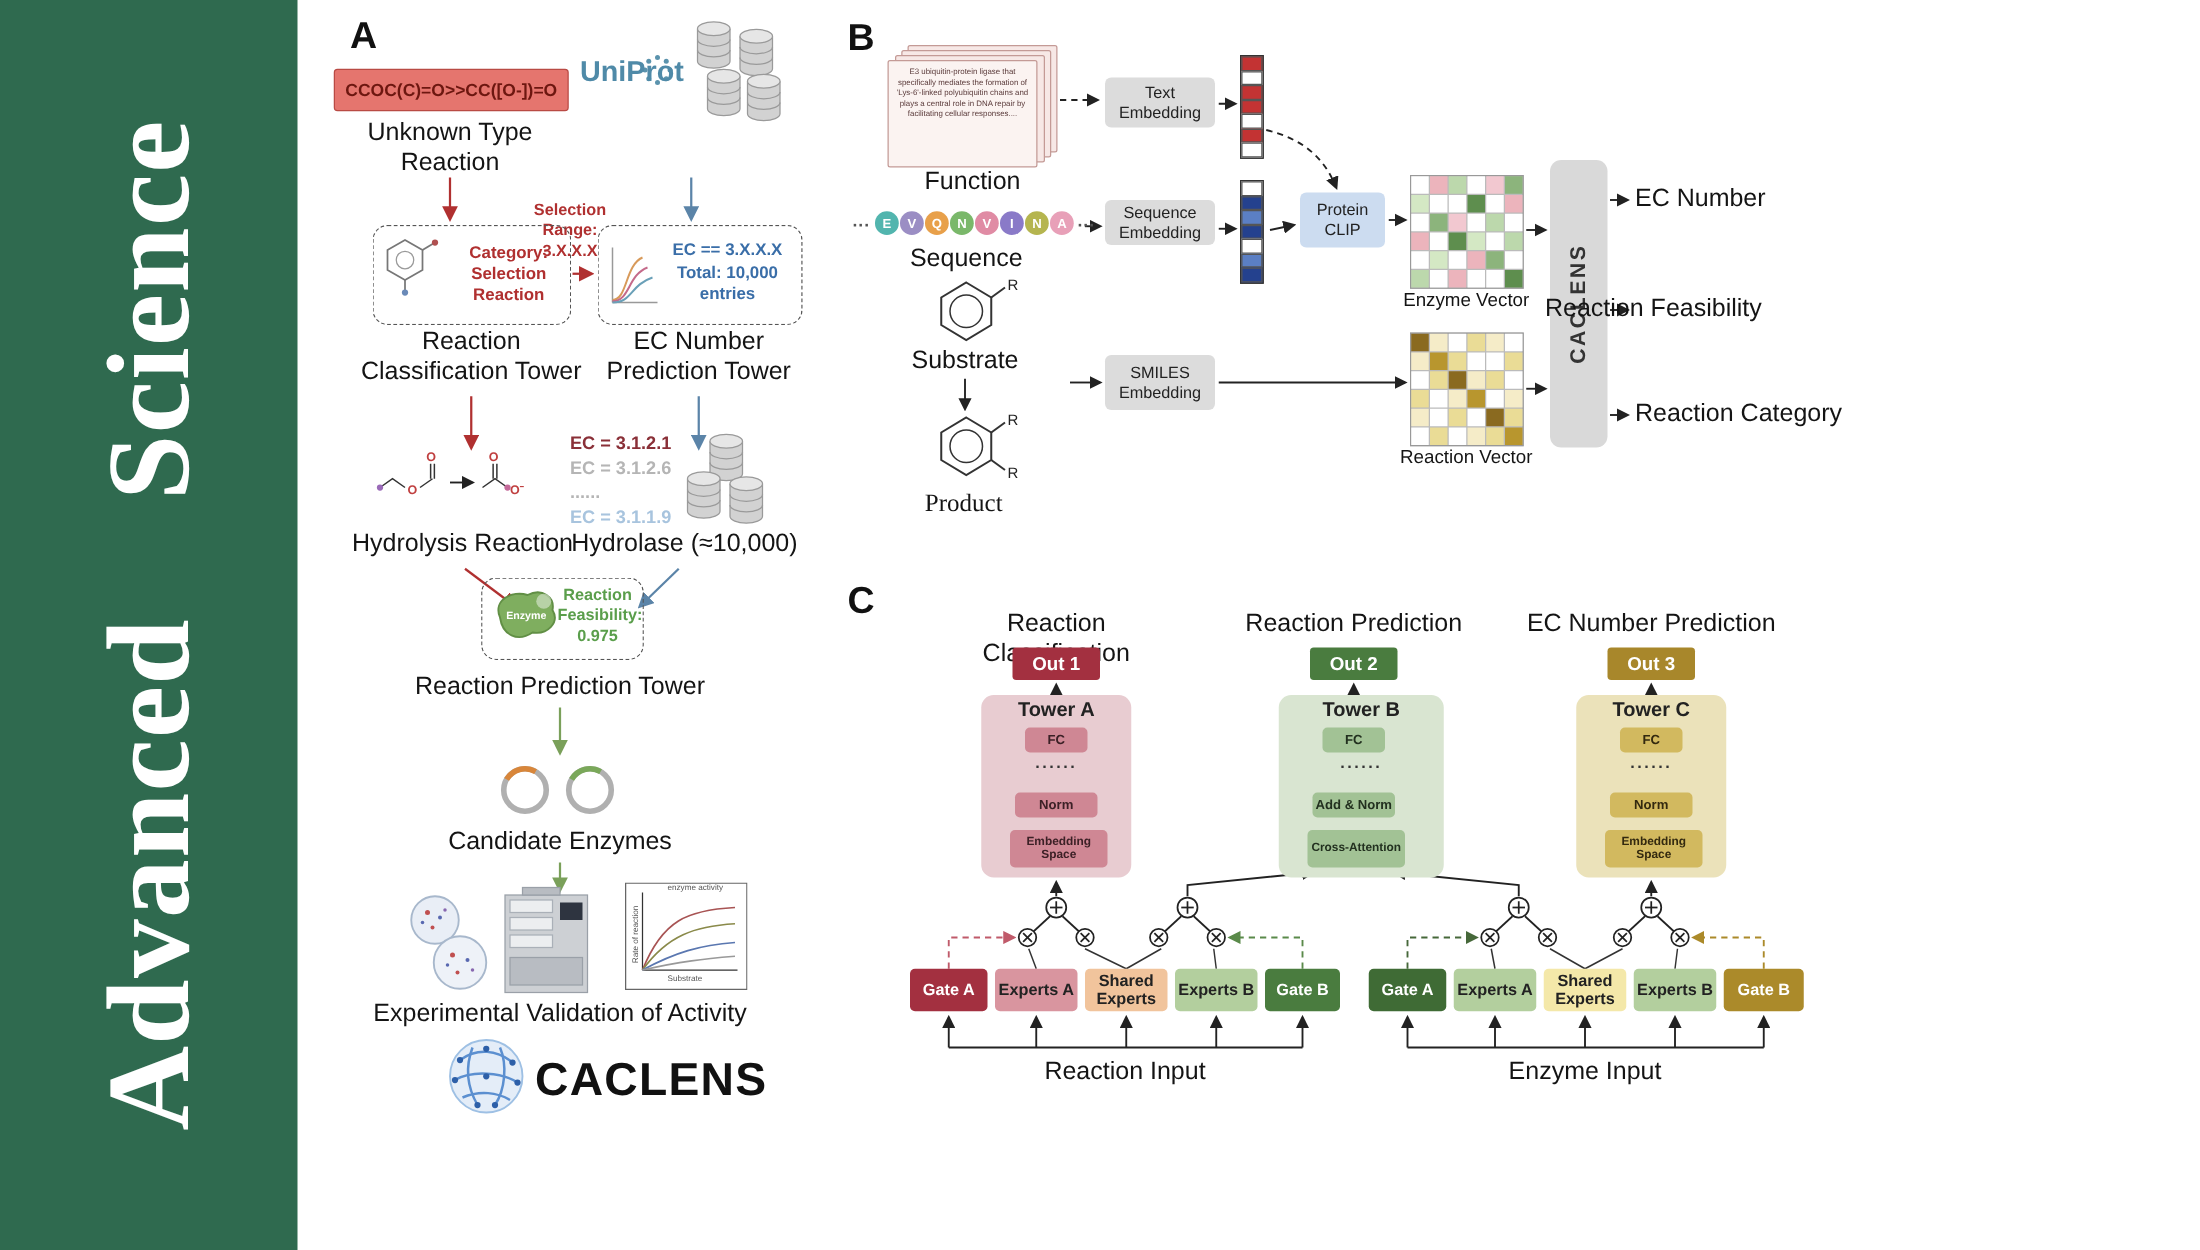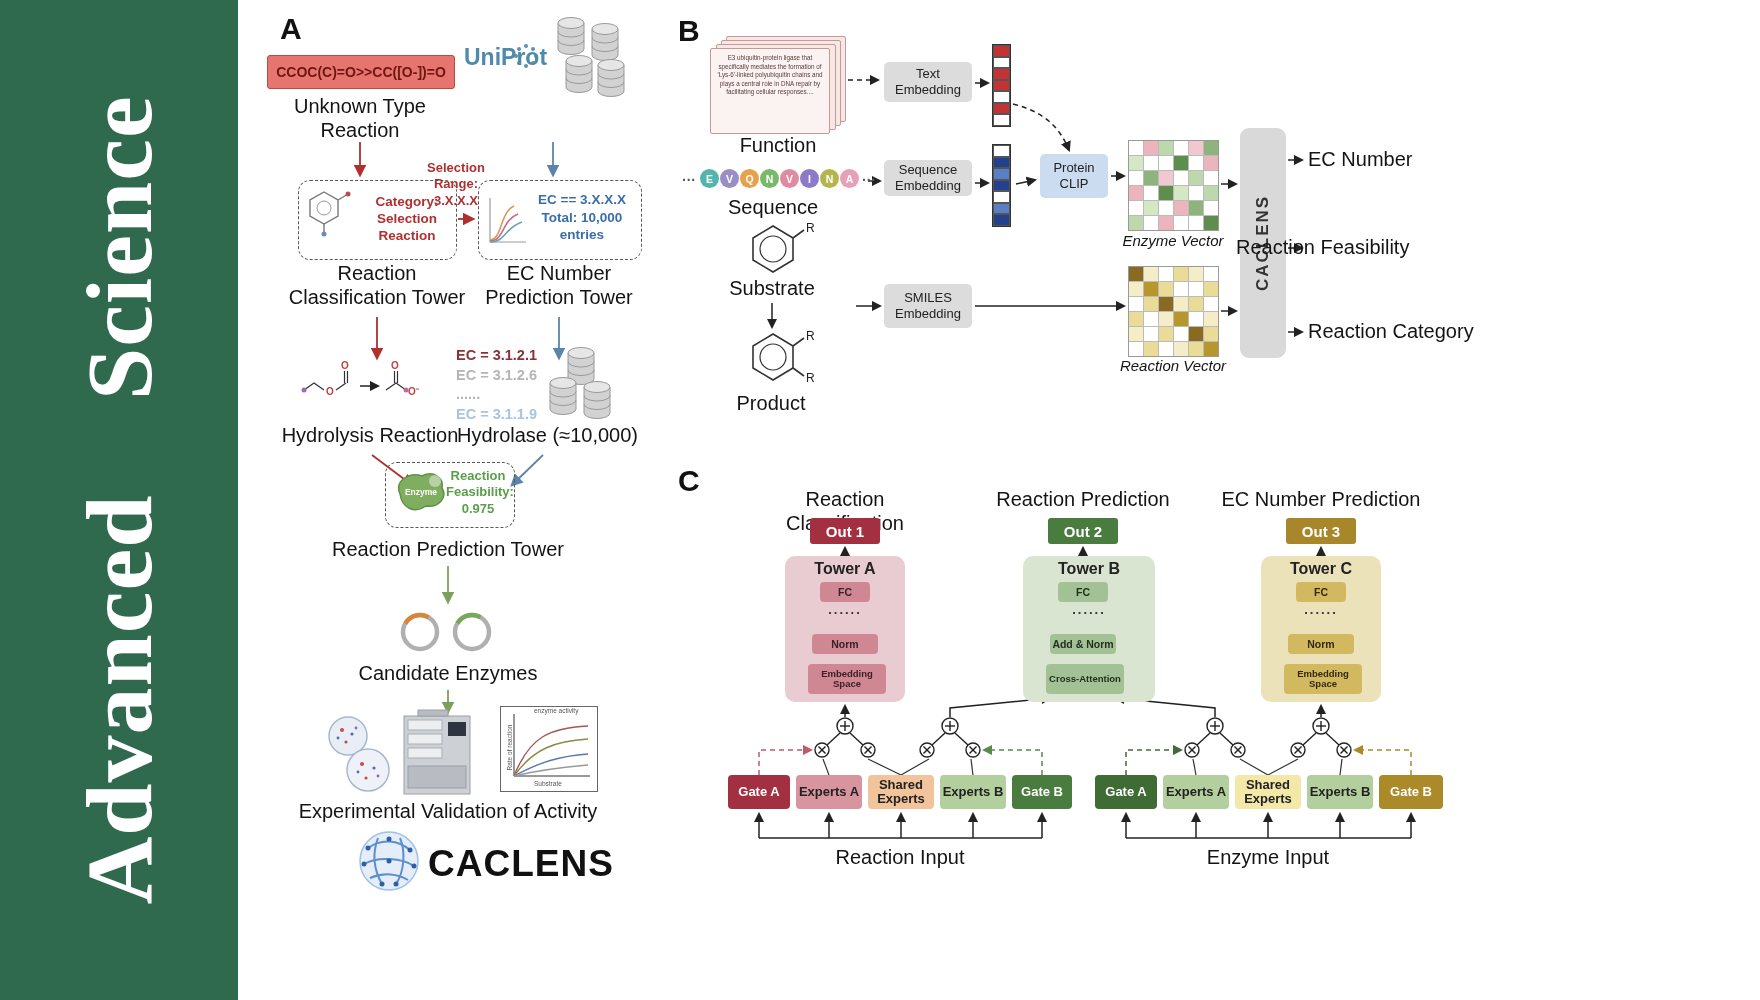--- a/index.html
+++ b/index.html
@@ -36,21 +36,21 @@
   .aa{width:19px;height:19px;border-radius:50%;color:#fff;font-size:10.5px;font-weight:700;
       display:flex;align-items:center;justify-content:center;margin-right:1px;}
   .gbox{position:absolute;background:#dcdcdc;border-radius:5px;display:flex;align-items:center;
         justify-content:center;text-align:center;font-size:13px;line-height:1.25;color:#222;}
   .clipbox{background:#ccdcf0;}
   .vec{position:absolute;display:flex;flex-direction:column;border:1.5px solid #333;width:max-content;background:#333;}
   .vcell{width:17px;height:11.5px;border:0.5px solid #555;box-sizing:border-box;}
   .matrix{position:absolute;display:grid;grid-template-columns:repeat(6,14px);grid-auto-rows:14px;
           gap:1px;border:1px solid #999;background:#bbb;width:max-content;}
   .mcell{width:14px;height:14px;}
-  .veclbl{position:absolute;text-align:center;font-size:15px;color:#141414;font-style:italic;}
+  .veclbl{position:absolute;text-align:center;font-size:15px;color:#141414;}
   .caclens-bar{position:absolute;background:#d9d9d9;border-radius:9px;display:flex;
                align-items:center;justify-content:center;}
   .vtext{transform:rotate(-90deg);white-space:nowrap;font-size:17px;font-weight:600;
          letter-spacing:2px;color:#333;}
   .outlbl{position:absolute;font-size:20px;color:#141414;text-align:left;}
   
   .outbox{position:absolute;width:70px;height:26px;border-radius:3px;color:#fff;font-weight:700;
           font-size:15px;display:flex;align-items:center;justify-content:center;}
   .out1{background:#a33040;} .out2{background:#4a7c3f;} .out3{background:#a8872b;}
   .tower{position:absolute;width:120px;height:146px;border-radius:10px;}
@@ -428,21 +428,21 @@
       <span class="aa" style="background: rgb(232, 160, 74);">Q</span>
       <span class="aa" style="background: rgb(122, 184, 106);">N</span>
       <span class="aa" style="background: rgb(224, 139, 164);">V</span>
       <span class="aa" style="background: rgb(138, 122, 200);">I</span>
       <span class="aa" style="background: rgb(181, 181, 79);">N</span>
       <span class="aa" style="background: rgb(232, 160, 184);">A</span>
     </div>
   <span class="seqdots" style="left:862px;top:172px;">···</span>
   <div class="lbl" style="left:713px;top:196px;width:120px;">Sequence</div>
   <div class="lbl" style="left:712px;top:277px;width:120px;">Substrate</div>
-  <div class="lbl" style="left:711px;top:392px;width:120px;">Product</div>
+  <div class="lbl" style="left:711px;top:392px;width:120px;font-family:Liberation Serif, serif;">Product</div>
   <div class="gbox" style="left:884px;top:62px;width:88px;height:40px;">Text Embedding</div>
   <div class="gbox" style="left:884px;top:160px;width:88px;height:36px;">Sequence Embedding</div>
   <div class="gbox" style="left:884px;top:284px;width:88px;height:44px;">SMILES Embedding</div>
   <div class="gbox clipbox" style="left:1040px;top:154px;width:68px;height:44px;">Protein CLIP</div>
   <div class="vec" style="left:992px;top:44px;">
       <div class="vcell" style="background: rgb(195, 51, 51);"></div>
       <div class="vcell" style="background: rgb(255, 255, 255);"></div>
       <div class="vcell" style="background: rgb(195, 51, 51);"></div>
       <div class="vcell" style="background: rgb(195, 51, 51);"></div>
       <div class="vcell" style="background: rgb(255, 255, 255);"></div>

